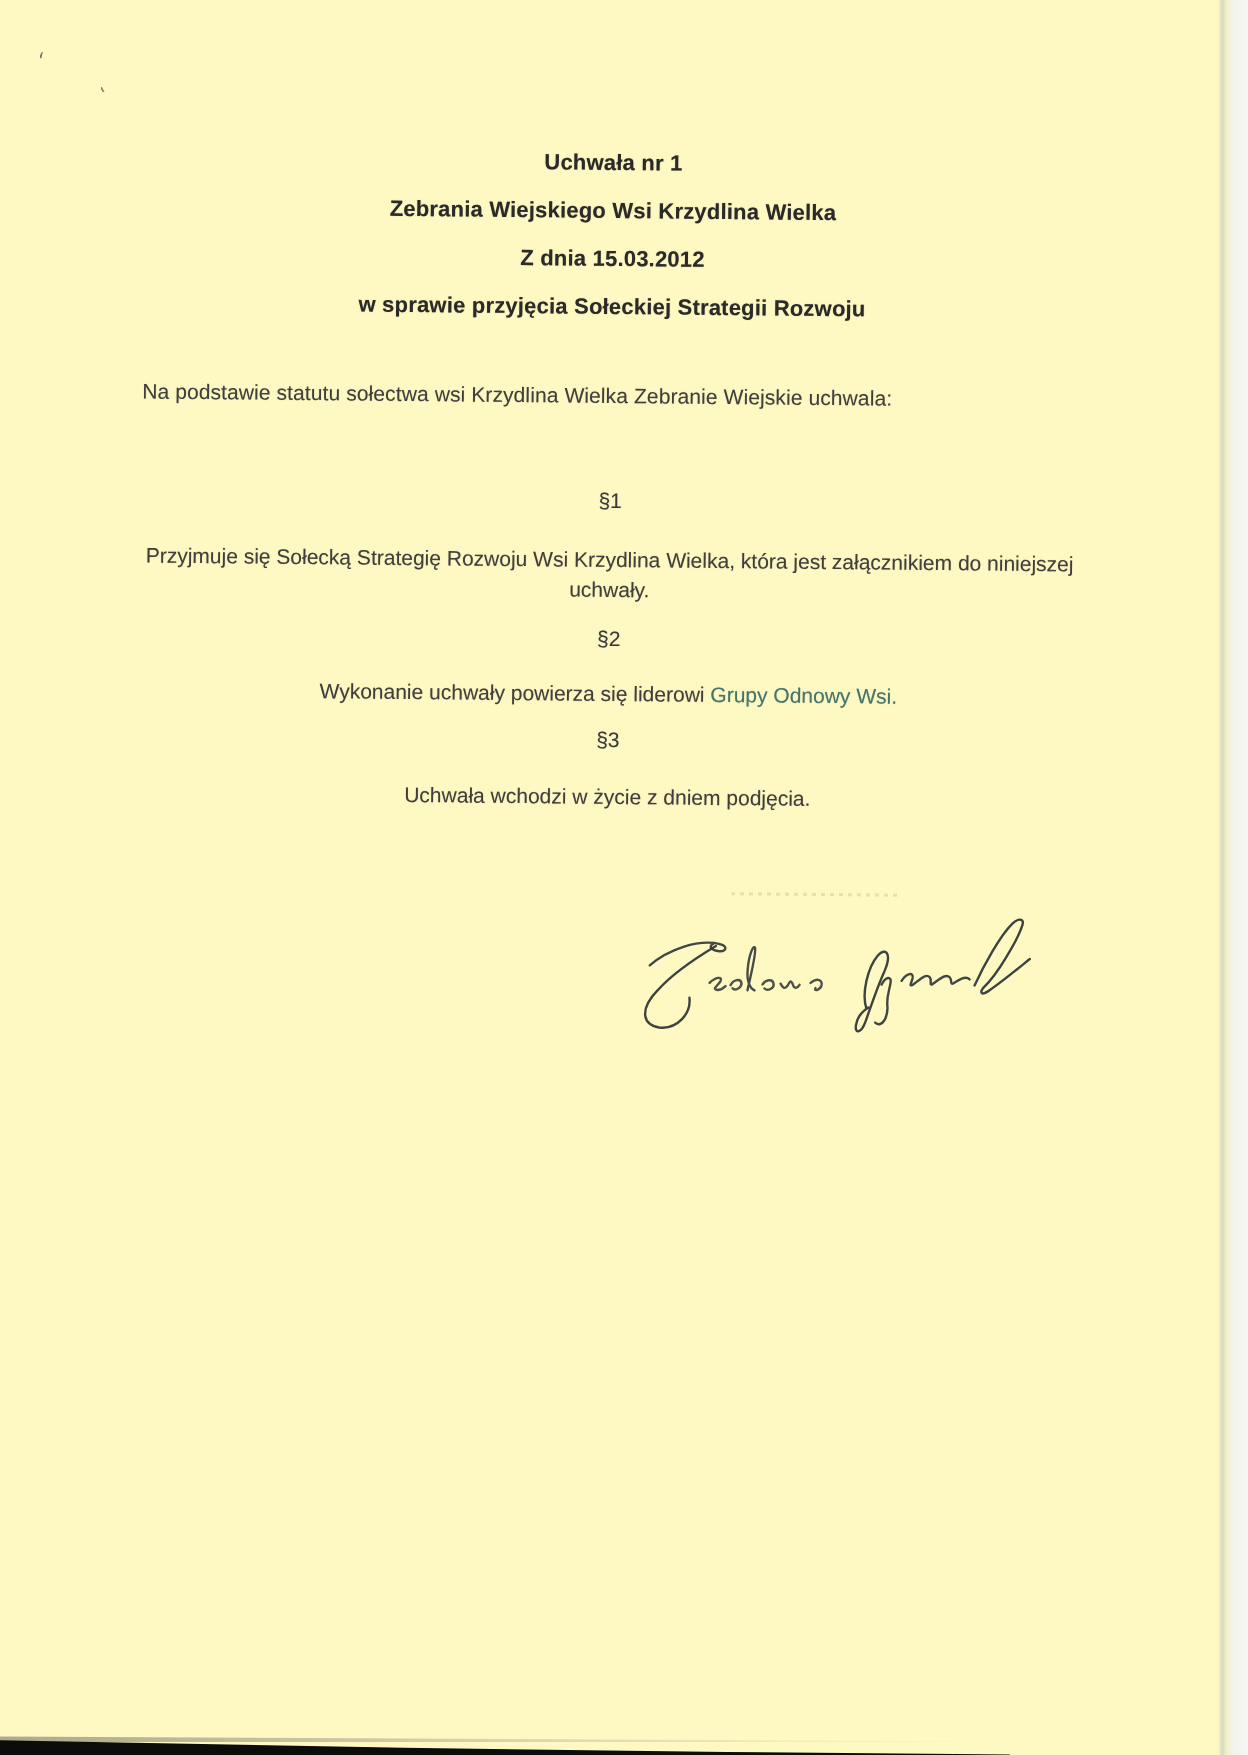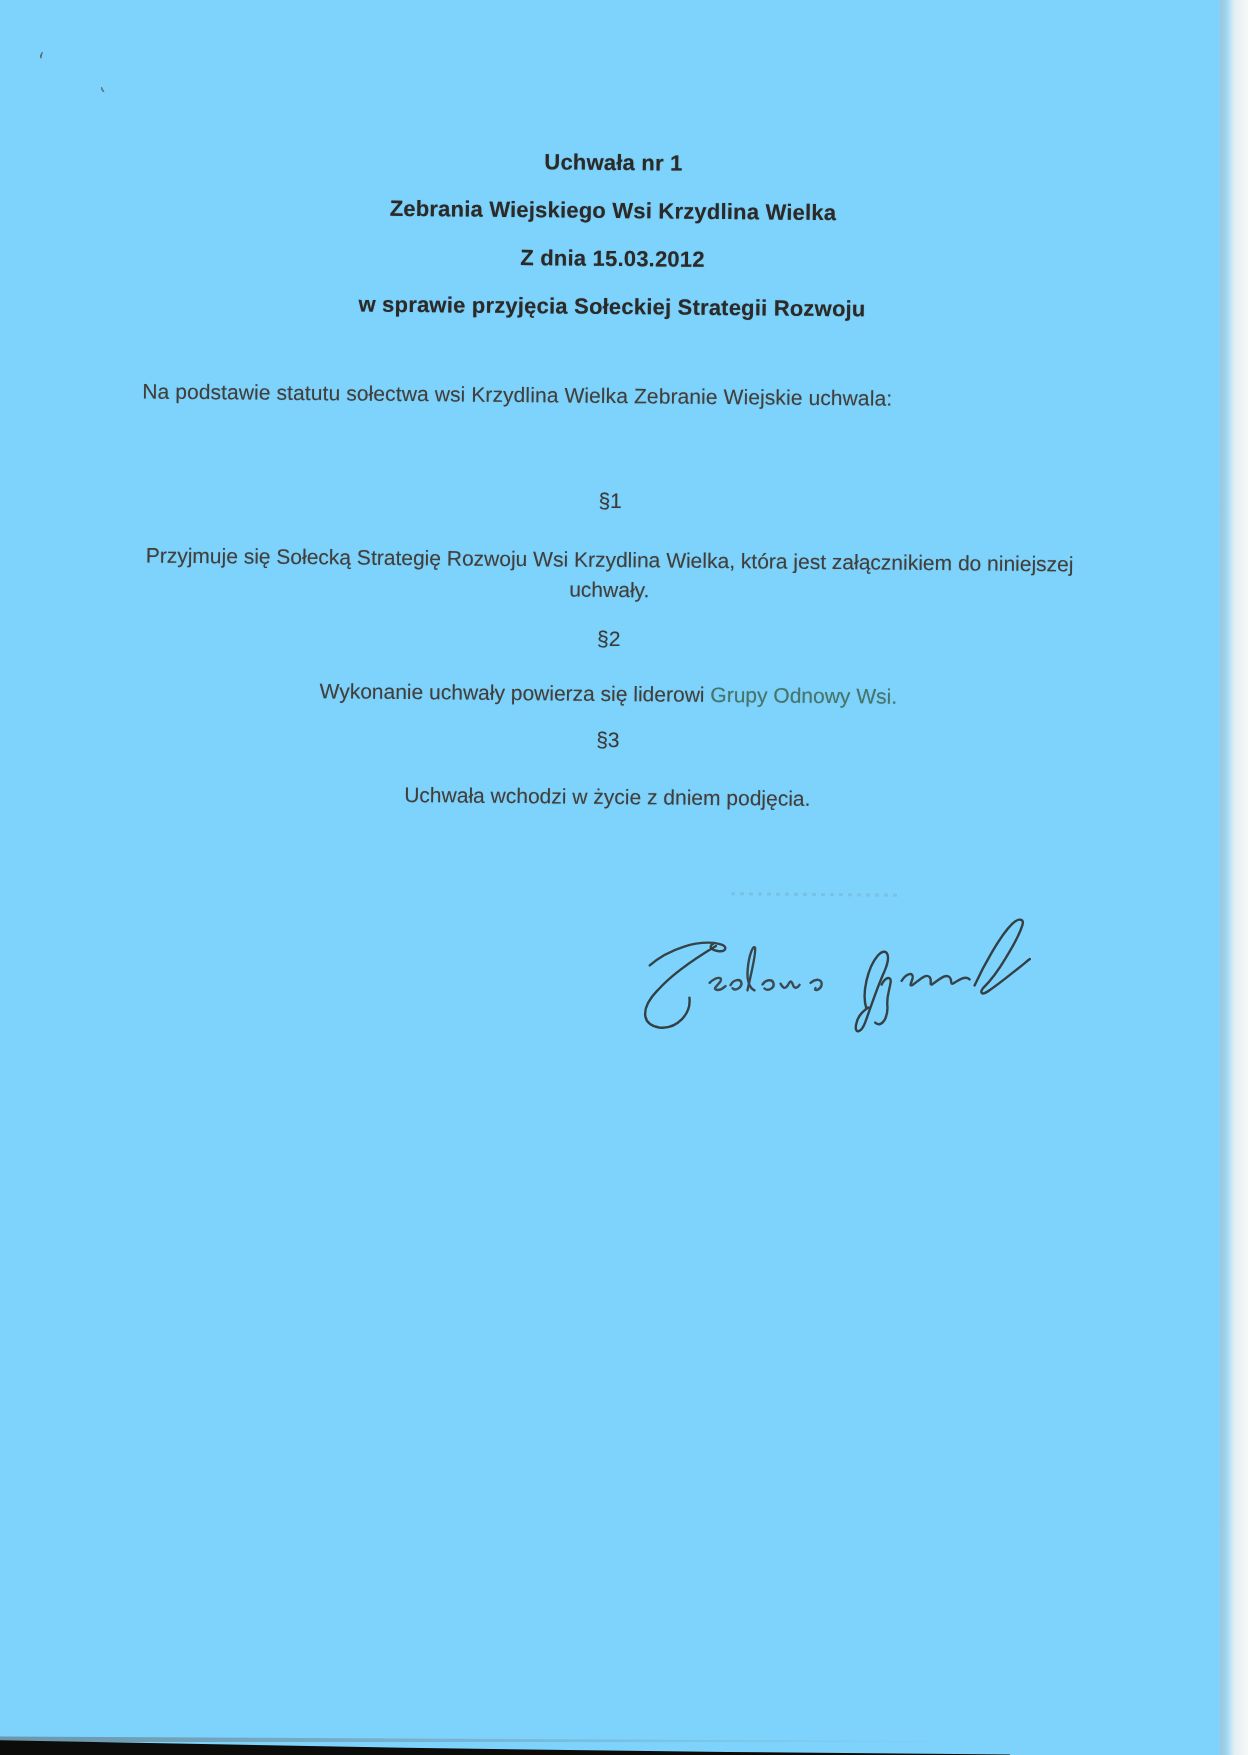--- a/index.html
+++ b/index.html
@@ -1,21 +1,21 @@
 <!DOCTYPE html>
 <html><head>
 <meta charset="utf-8">
 <style>
   html,body{margin:0;padding:0;}
   body{
     width:1248px;height:1755px;position:relative;overflow:hidden;
     background:#fafbfc;
     font-family:"Liberation Sans","DejaVu Sans",sans-serif;
   }
-  .page{position:absolute;inset:0;background:#7dd3fc;}
+  .page{position:absolute;inset:0;background:#fef9c3;}
   
   .right-edge{
     position:absolute;top:0;bottom:0;left:1218px;width:30px;
     background:linear-gradient(to right,
       rgba(205,210,212,0) 0%,
       rgba(185,192,195,.55) 14%,
       rgba(222,226,228,.35) 30%,
       rgba(240,242,242,.9) 55%,
       #f6f8f8 100%);
   }

